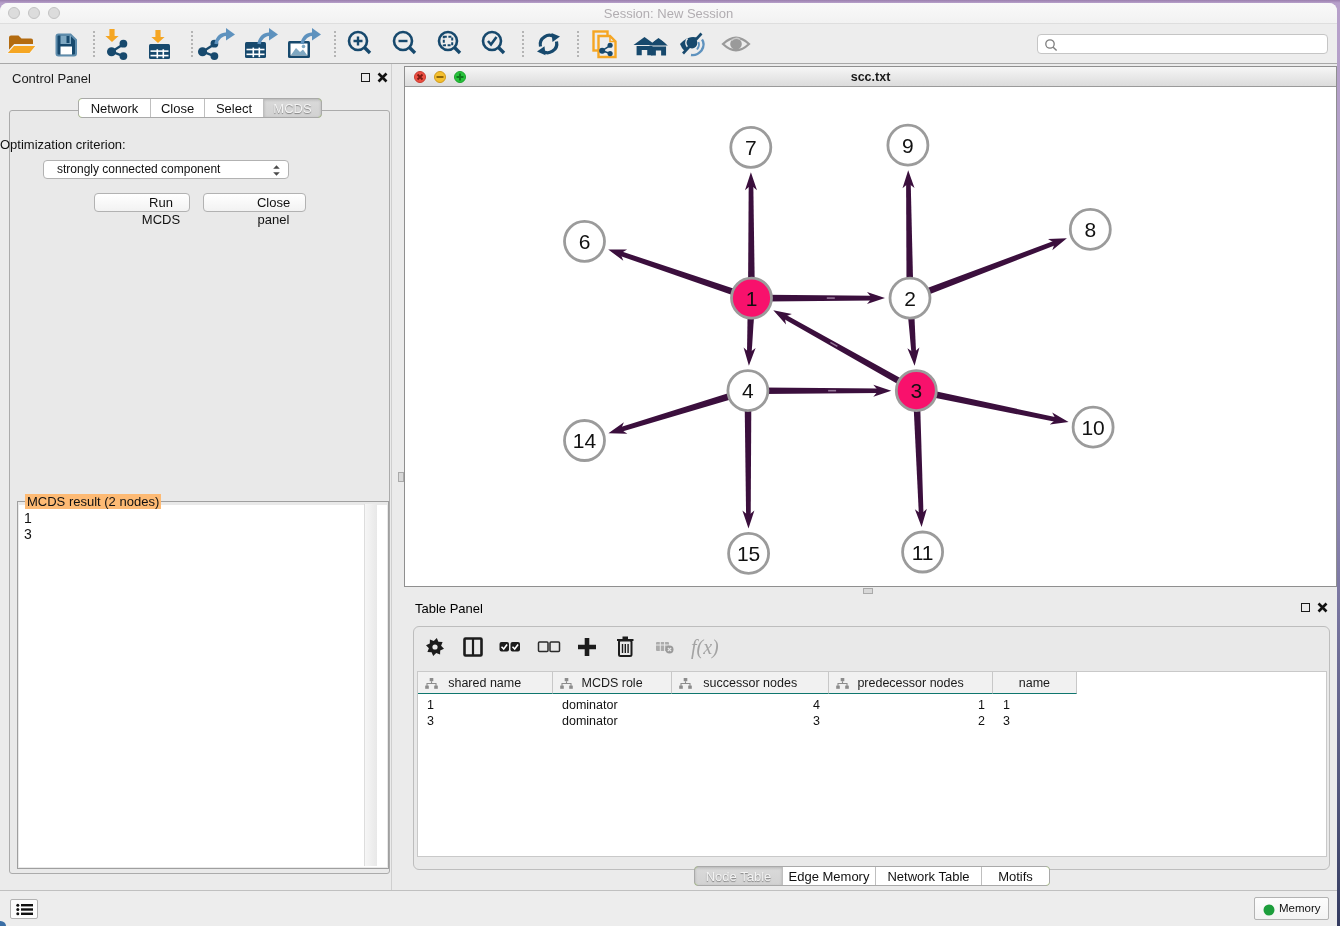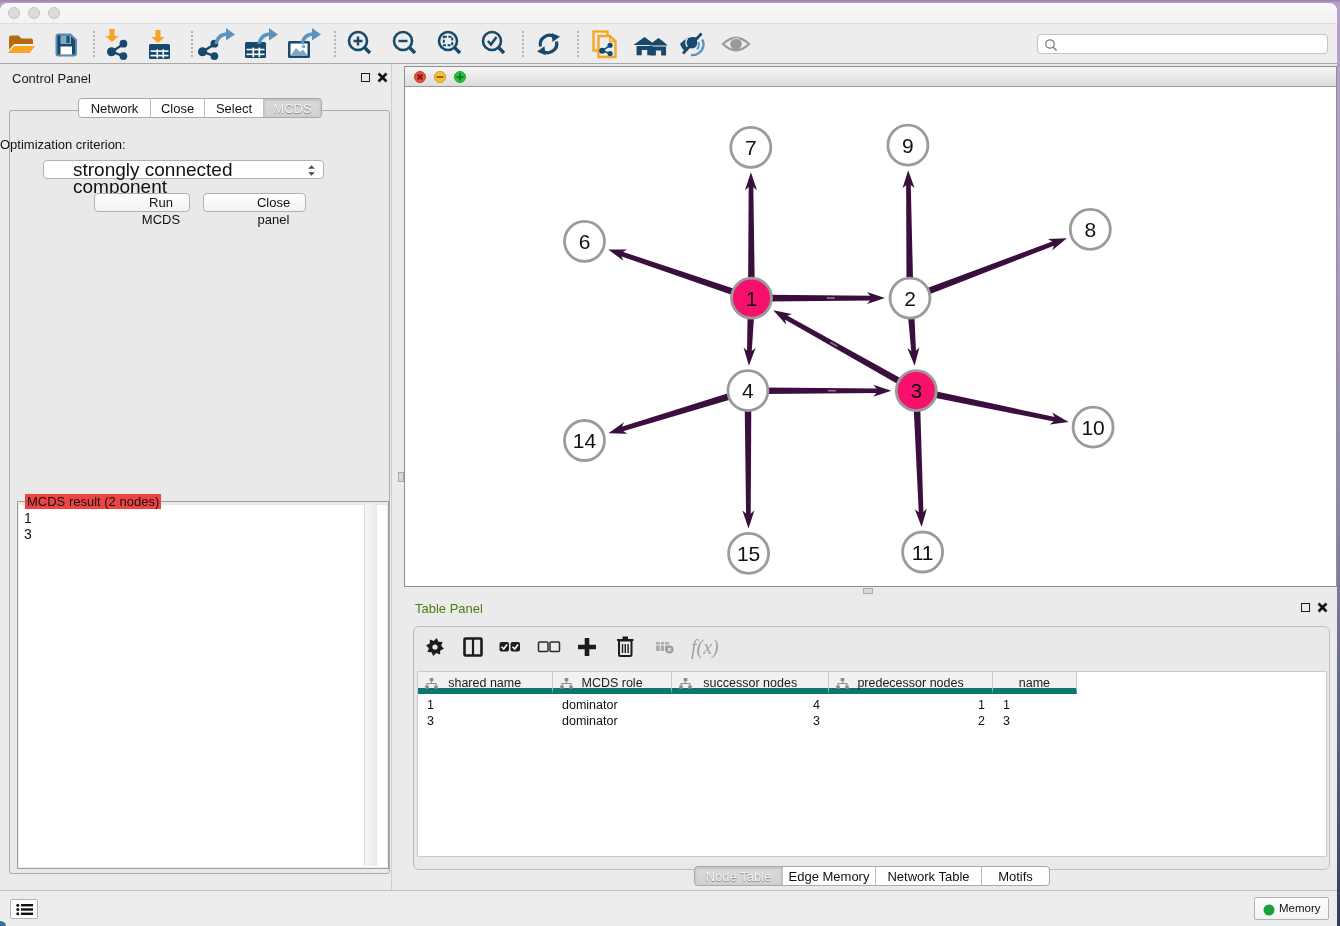--- a/index.html
+++ b/index.html
@@ -38,70 +38,71 @@
   overflow:hidden; background:#84cc16; }
 .tab { font-size:13px; color:#111; text-align:center; background:#fff;
   border-right:1px solid #bfbfbf; display:flex; align-items:center; justify-content:center; }
 .tab:last-child { border-right:none; }
 .tab.sel { background:linear-gradient(#dadada,#d2d2d2); color:#f3f3f3;
   text-shadow:0 1px 1px rgba(120,120,120,.9); box-shadow:inset 0 1px 3px rgba(0,0,0,.18); }
 
 #cp-pane { position:absolute; left:9px; top:110px; width:381px; height:764px;
   background:#e9e9e9; border:1px solid #ababab; border-radius:3px; }
 #opt-label { position:absolute; left:0; top:137px; width:400px; font-size:13px; color:#111; }
-#combo { position:absolute; left:43px; top:160px; width:281px; height:19px; background:#fff;
-  border:1px solid #b2b2b2; border-radius:4px; font-size:19px; color:#111; line-height:17px; padding-left:29px; }
+#combo { position:absolute; left:43px; top:160px; width:246px; height:19px; background:#fff;
+  border:1px solid #b2b2b2; border-radius:4px; font-size:12px; color:#111; line-height:17px; padding-left:13px; }
 .btn { position:absolute; height:19px; background:linear-gradient(#ffffff,#f2f2f2);
   border:1px solid #b2b2b2; border-radius:4px; font-size:13px; color:#111;
   text-align:center; line-height:17px;padding-left:38px; }
 #fieldset { position:absolute; left:17px; top:501px; width:372px; height:368px;
   border:1px solid #9f9f9f; }
-#fieldset-legend { position:absolute; left:25px; top:494px; background:#ef4444; z-index:5;
+#fieldset-legend { position:absolute; left:25px; top:494px; background:#fdba74; z-index:5;
   font-size:13px; color:#111; padding:0 2px; }
 #mcds-text { position:absolute; left:19px; top:505px; width:368px; height:362px;
   background:#fff; font-size:14px; color:#111; padding:6px 0 0 5px; line-height:15.5px; }
 #mcds-scroll { position:absolute; left:364px; top:504px; width:13px; height:362px;
   background:linear-gradient(90deg,#f6f6f6,#e8e8e8); border-left:1px solid #ddd; }
 
 
 #netwin { position:absolute; left:404px; top:66px; width:933px; height:521px;
   border:1px solid #8f8f8f; background:#fff; }
 #nettitle { position:absolute; left:0; top:0; width:100%; height:20px;
   background:linear-gradient(#f6f6f6,#dcdcdc); border-bottom:1px solid #9a9a9a; }
 #nettitle .t { position:absolute; width:100%; text-align:center; top:3px;
   font-size:12.5px; font-weight:bold; color:#1a1a1a; }
 .mac { position:absolute; top:4px; width:12px; height:12px; border-radius:50%; }
 
 
-#tp-title { position:absolute; left:415px; top:601px; font-size:13px; color:#4d7c0f; }
+#tp-title { position:absolute; left:415px; top:601px; font-size:13px; color:#000000; }
 #tp-container { position:absolute; left:413px; top:626px; width:917px; height:244px;
   background:#e9e9e9; border:1px solid #bdbdbd; border-radius:6px; }
 #tbl { position:absolute; left:417px; top:671px; width:910px; height:186px;
   background:#fff; border:1px solid #c9c9c9; }
 .th { position:absolute; top:672px; height:22px; background:#f1f1f1;
-  border-right:1px solid #c8c8c8; border-bottom:6px solid #0f766e;
+  border-right:1px solid #c8c8c8; border-bottom:1px solid #0f766e;
   font-size:12.5px; color:#1a1a1a; text-align:center; line-height:22px; }
 .td { position:absolute; font-size:12.5px; color:#111; }
 
 
 #statusbar { position:absolute; left:0; top:890px; width:1337px; height:36px;
   background:#ededed; border-top:1px solid #c0c0c0; }
 #listbtn { position:absolute; left:10px; top:899px; width:28px; height:20px;
   background:#fdfdfd; border:1px solid #b3b3b3; border-radius:2px; }
 #membtn { position:absolute; left:1254px; top:897px; width:75px; height:23px;
   background:linear-gradient(#fdfdfd,#f3f3f3); border:1px solid #b3b3b3; border-radius:2px;
   font-size:11.5px; color:#111; }
 </style></head>
 <body>
 <div id="app"></div>
 
 <div id="titlebar">
   <div class="tl" style="left:8px"></div>
   <div class="tl" style="left:28px"></div>
   <div class="tl" style="left:48px"></div>
+  <div id="wintitle">Session: New Session</div>
 </div>
 
 <div id="toolbar">
   <div class="tsep" style="left:93px"></div>
   <div class="tsep" style="left:191px"></div>
   <div class="tsep" style="left:334px"></div>
   <div class="tsep" style="left:522px"></div>
   <div class="tsep" style="left:577px"></div>
 </div>
 <svg class="abs" style="left:0;top:26px" width="780" height="36" viewBox="0 26 780 36">
@@ -235,20 +236,21 @@
 <div id="netwin">
   <div id="nettitle">
     <div class="mac" style="left:9px;background:#ee4f43;border:1px solid #c63c31;"></div>
     <div class="mac" style="left:29px;background:#f5c02f;border:1px solid #cf9a1c;"></div>
     <div class="mac" style="left:49px;background:#27c33b;border:1px solid #1ba22d;"></div>
     <svg class="abs" style="left:9px;top:4px" width="60" height="12" viewBox="0 0 60 12">
       <path d="M3.5 3.5 L8.5 8.5 M8.5 3.5 L3.5 8.5" stroke="#7c1a12" stroke-width="1.8"></path>
       <line x1="22.5" y1="6" x2="29.5" y2="6" stroke="#8a6209" stroke-width="1.9"></line>
       <path d="M46 2.5 V9.5 M42.5 6 H49.5" stroke="#0f7a1e" stroke-width="1.9"></path>
     </svg>
+    <div class="t">scc.txt</div>
   </div>
   <svg class="abs" style="left:0;top:20px" width="931" height="499" viewBox="0 0 931 499">
     <polygon points="349.7,195.6 348.3,97.3 343.7,97.3 343.1,195.6" fill="#3b0f3d"></polygon>
 <polygon points="345.9,85.3 352.0,103.3 346.0,98.3 340.0,103.3" fill="#3b0f3d"></polygon>
 <polygon points="332.9,203.0 215.3,164.0 213.8,168.4 330.8,209.2" fill="#3b0f3d"></polygon>
 <polygon points="203.2,162.4 222.1,162.5 215.5,166.5 218.3,173.8" fill="#3b0f3d"></polygon>
 <polygon points="362.0,214.4 468.0,213.4 468.0,208.8 362.0,207.8" fill="#3b0f3d"></polygon>
 <polygon points="480.0,211.1 462.0,217.1 467.0,211.1 462.0,205.1" fill="#3b0f3d"></polygon>
 <polygon points="342.6,226.5 342.0,266.6 346.6,266.8 349.2,226.7" fill="#3b0f3d"></polygon>
 <polygon points="343.9,278.7 338.6,260.5 344.4,265.7 350.6,261.0" fill="#3b0f3d"></polygon>

